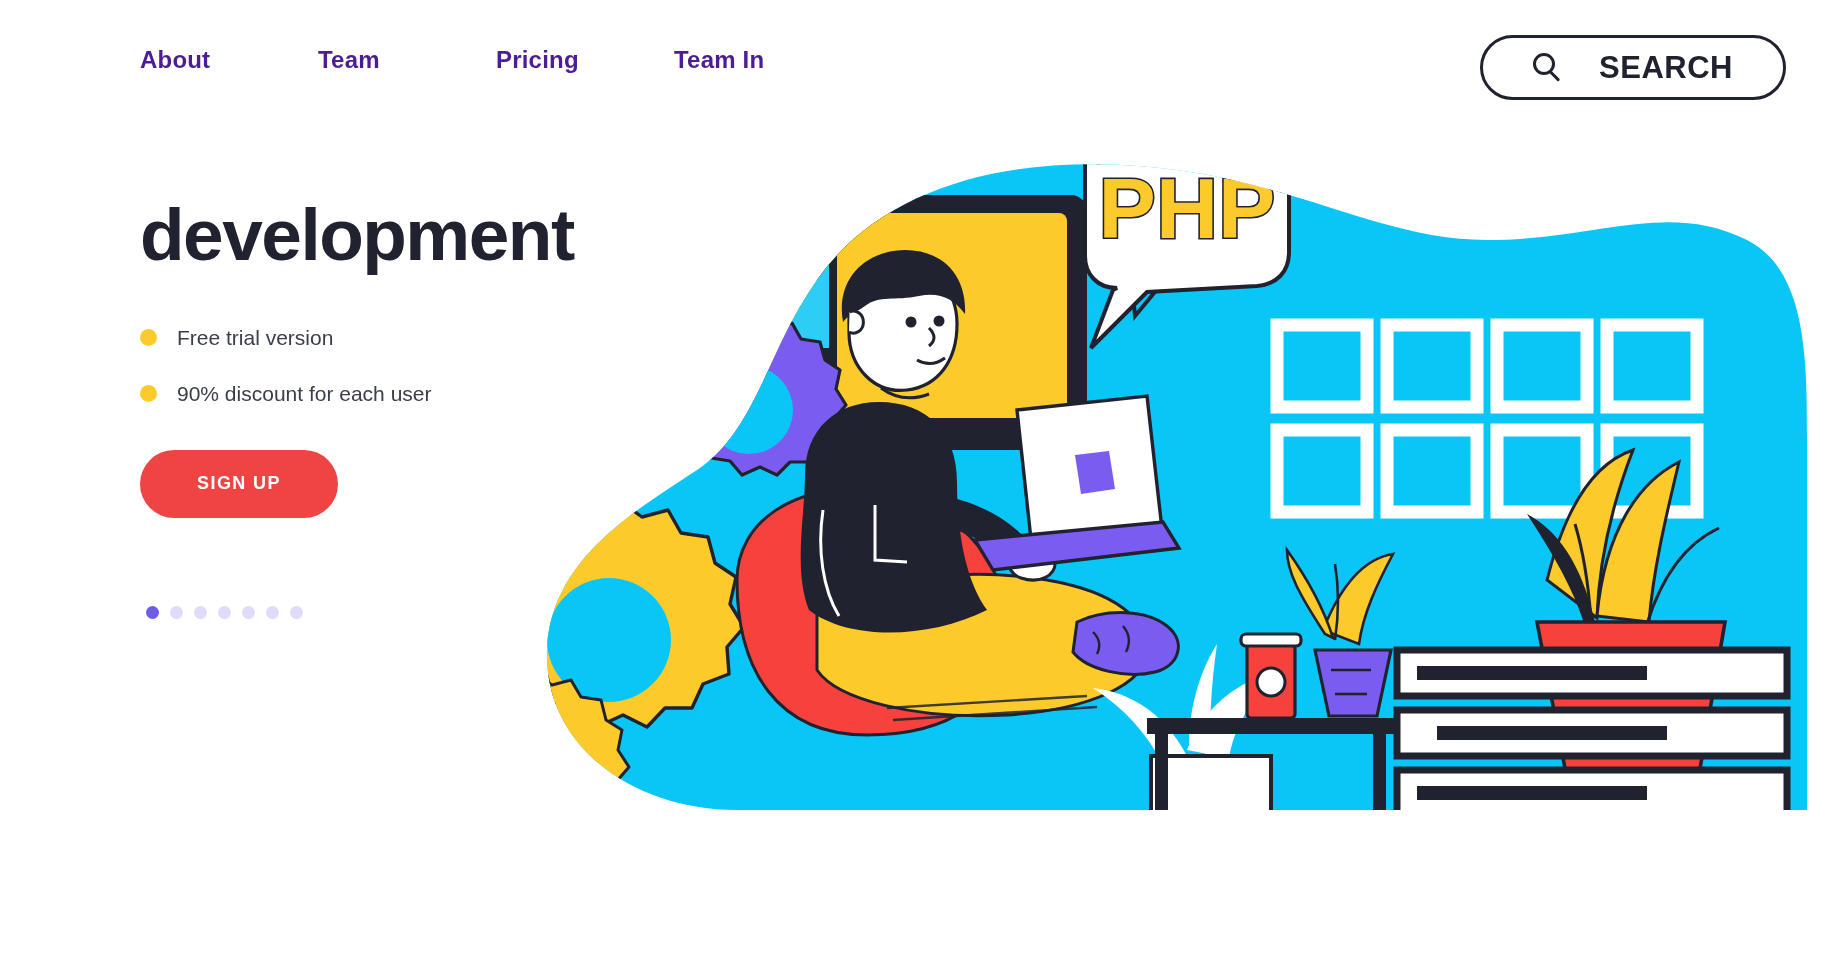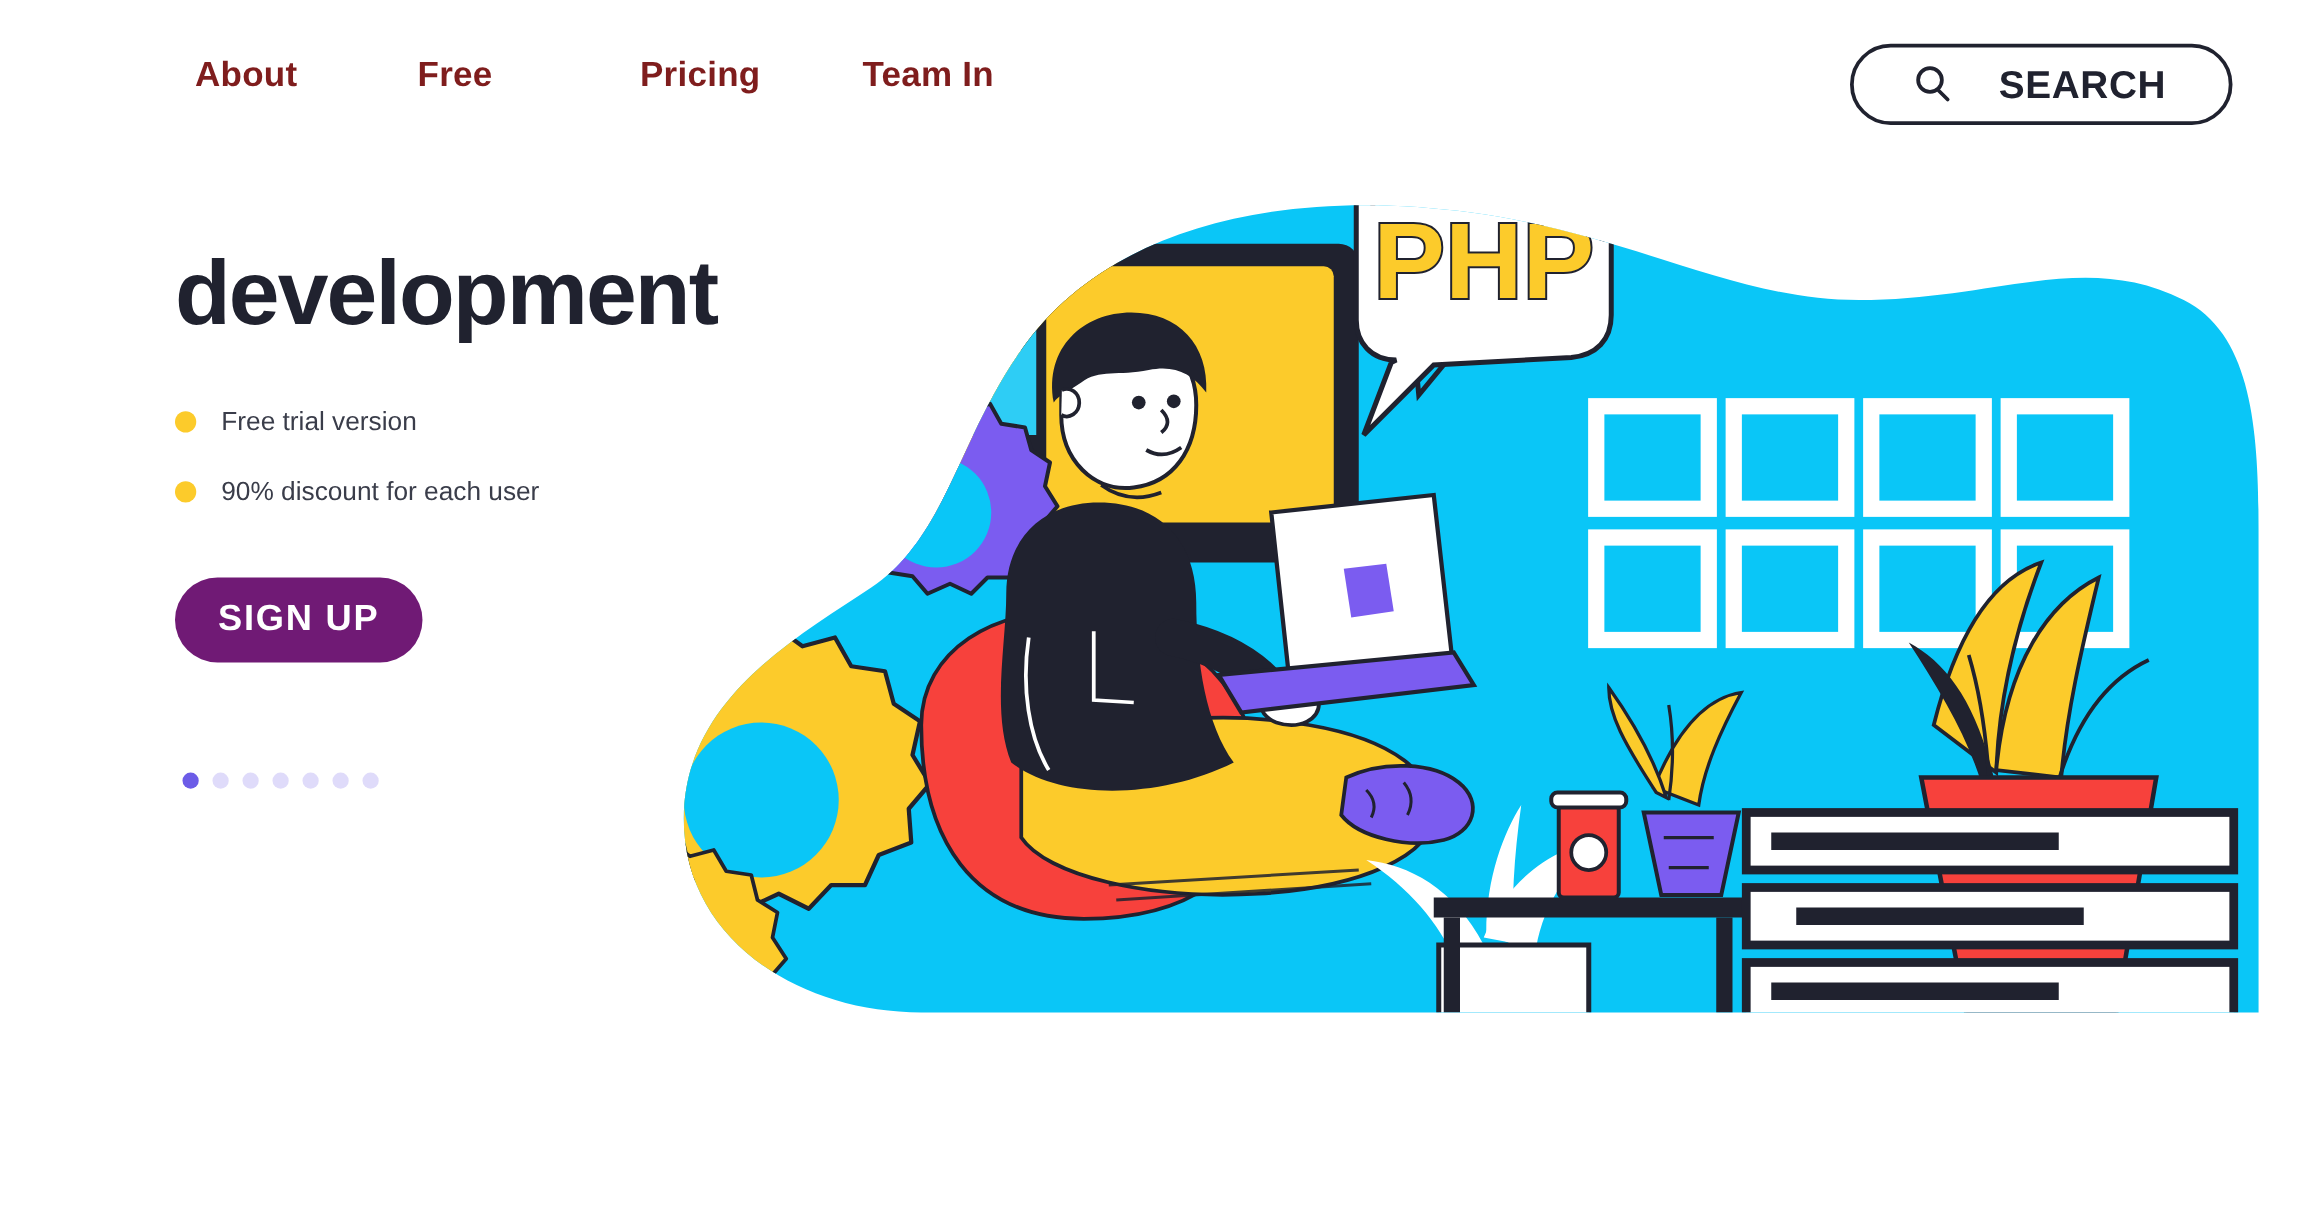--- a/index.html
+++ b/index.html
@@ -10,24 +10,23 @@
     position:relative;
   }
 
   
   .nav {
     position:absolute; top:0; left:0; width:1838px; height:120px;
     display:flex; align-items:center;
   }
   .nav-links { display:flex; align-items:center; margin-left:140px; }
   .nav-link {
-    font-size:28px; font-weight:bold; color:#7f1d1d;
+    font-size:24px; font-weight:bold; color:#4c1d95;
     letter-spacing:0.2px; text-decoration:none; cursor:pointer;
     white-space:nowrap;
-    margin-left:16px;
   }
   .nav-slot { width:178px; }
 
   .search-btn {
     position:absolute; right:52px; top:35px;
     width:306px; height:65px;
     border:3.5px solid #20222F; border-radius:40px;
     background:#fff; display:flex; align-items:center;
     justify-content:center; gap:36px; cursor:pointer;
   }
@@ -58,44 +57,44 @@
   }
   .bullets { margin-top:55px;text-align:center; }
   .bullet { display:flex; align-items:center; margin-bottom:32px; }
   .dot {
     width:17px; height:17px; border-radius:50%;
     background:#FCCB2B; flex:none; margin-right:20px;
   }
   .bullet-text { font-size:21px; color:#3A3D4A; }
 
   .signup {
-    margin-top:24px; width:198px; height:68px; border:none;
-    border-radius:40px; background:#701a75; color:#fff;
-    font-size:29px; font-weight:bold; letter-spacing:1.4px;
+    margin-top:12px; width:198px; height:68px; border:none;
+    border-radius:40px; background:#ef4444; color:#fff;
+    font-size:18px; font-weight:bold; letter-spacing:1.4px;
     cursor:pointer; font-family:"Liberation Sans", sans-serif;
   }
 
   .dots { display:flex; gap:11px; margin-top:88px; margin-left:6px; }
   .cdot { width:13px; height:13px; border-radius:50%; background:#6C5CE7; }
   .cdot.off { background:#6C5CE7; opacity:0.22; }
 
   
   .illo { position:absolute; left:487px; top:110px; width:1320px; height:760px; }
   .illo svg { display:block; width:100%; height:100%; }
 </style>
 </head>
 <body>
 
 <div class="nav">
   <div class="nav-links">
     <div class="nav-slot">
       <a class="nav-link">About</a>
     </div>
     <div class="nav-slot">
-      <a class="nav-link">Free</a>
+      <a class="nav-link">Team</a>
     </div>
     <div class="nav-slot">
       <a class="nav-link">Pricing</a>
     </div>
     <div class="nav-slot">
       <a class="nav-link">Team In</a>
     </div>
   </div>
 
   <div class="search-btn">

